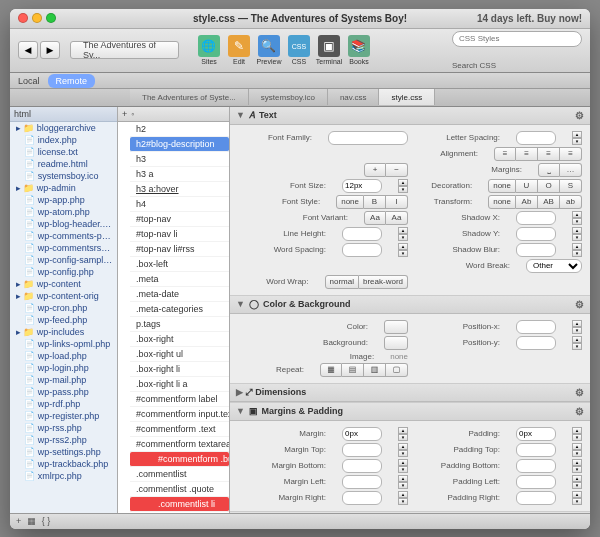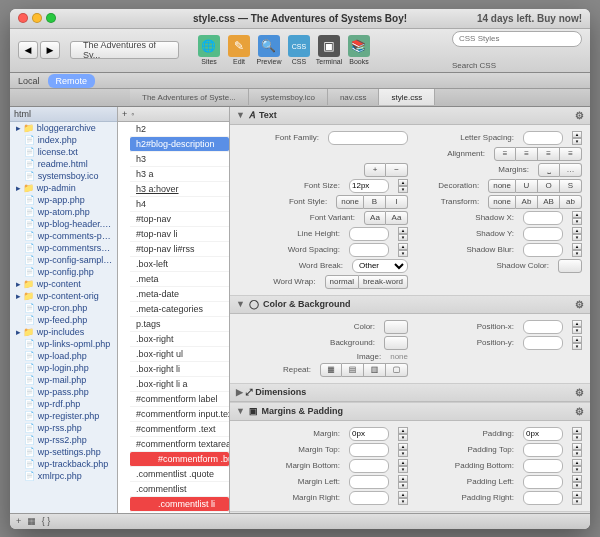--- a/index.html
+++ b/index.html
@@ -36,21 +36,21 @@
 .selectors { width: 112px; background: #fff; border-right: 1px solid #aaa; overflow-y: auto; }
 .selhead { background: linear-gradient(#e8e8e8,#d6d6d6); border-bottom: 1px solid #aaa; padding: 2px 4px; font-size: 8px; color: #444; display:flex; align-items:center; gap:4px;}
 .selitem { padding: 2px 6px; font-size: 9px; color: #333; border-bottom: 1px solid #f2f2f2; white-space: nowrap; overflow: hidden; cursor: default; margin-left: 12px; }
 .selitem.hl { background: #5a8fe6; color: #fff; border-radius: 2px; }
 .selitem.dark { background: #ef4444; color: #fff; border-radius: 2px; padding-left: 28px; }
 .props { flex: 1; background: #ededed; overflow-y: auto; }
 .section { border-bottom: 1px solid #ccc; }
 .sechead { background: linear-gradient(#e3e3e3,#d5d5d5); padding: 3px 6px; font-size: 9px; font-weight: bold; color: #333; display: flex; align-items: center; gap: 4px; border-bottom: 1px solid #bbb; }
 .secbody { padding: 4px 8px; }
 .row { display: flex; align-items: center; margin: 2px 0; gap: 4px; }
-.col { flex: 1; display: flex; align-items: center; gap: 9px; justify-content: flex-end; }
+.col { flex: 1; display: flex; align-items: center; gap: 16px; justify-content: flex-end; }
 .plabel { font-size: 8px; color: #555; text-align: right; min-width: 56px; }
 .pinput { height: 14px; border: 1px solid #b5b5b5; background: #fff; border-radius: 6px; font-size: 8px; padding: 0 2px; }
 .pinput.w40 { width: 40px; } .pinput.w56 { width: 56px; } .pinput.w80 { width: 80px; }
 .stepper { width: 10px; height: 14px; display: flex; flex-direction: column; }
 .stepper div { flex:1; background: linear-gradient(#fdfdfd,#ddd); border: 1px solid #aaa; font-size: 5px; text-align: center; line-height: 5px; }
 .seggroup { display: flex; }
 .seg { height: 14px; min-width: 22px; padding: 0 4px; background: linear-gradient(#fdfdfd,#e2e2e2); border: 1px solid #aaa; font-size: 8px; display: flex; align-items: center; justify-content: center; color: #444; }
 .seg:first-child { border-radius: 3px 0 0 3px; } .seg:last-child { border-radius: 0 3px 3px 0; } .seg + .seg { border-left: none; }
 .colorwell { width: 24px; height: 14px; border: 1px solid #aaa; border-radius: 3px; background: linear-gradient(#fdfdfd,#e4e4e4); }
 .collapsed { display: flex; justify-content: space-between; }
@@ -190,22 +190,22 @@
           <div class="selitem">p.tags</div>
           <div class="selitem">.box-right</div>
           <div class="selitem">.box-right ul</div>
           <div class="selitem">.box-right li</div>
           <div class="selitem">.box-right li a</div>
           <div class="selitem">#commentform label</div>
           <div class="selitem">#commentform input.text, #...</div>
           <div class="selitem">#commentform .text</div>
           <div class="selitem">#commentform textarea</div>
           <div class="selitem dark">#commentform .button</div>
+          <div class="selitem">.commentlist</div>
           <div class="selitem">.commentlist .quote</div>
-          <div class="selitem">.commentlist</div>
           <div class="selitem dark">.commentlist li</div>
         </div>
 
     </div>
 
     <div class="props">
 
       <div class="section">
         <div class="sechead">
             <span class="disc">▼</span>
@@ -345,24 +345,20 @@
                   <div>▴</div>
                   <div>▾</div>
                 </div>
               </div>
           </div>
           <div class="row">
             <div class="col">
                 <span class="plabel">Word Break:</span>
                 <select class="pinput w56"><option>Other</option></select>
               </div>
-            <div class="col">
-                <span class="plabel">Shadow Color:</span>
-                <div class="colorwell"></div>
-              </div>
           </div>
           <div class="row">
             <div class="col">
                 <span class="plabel">Word Wrap:</span>
                 <div class="seggroup">
                   <div class="seg">normal</div>
                   <div class="seg">break-word</div>
                 </div>
               </div>
             <div class="col"></div>

